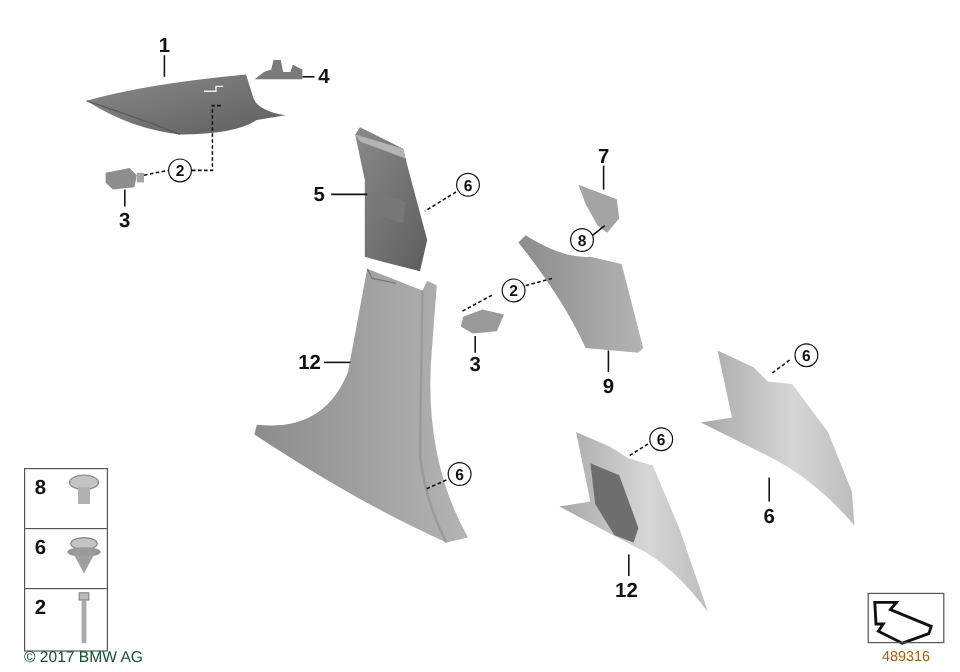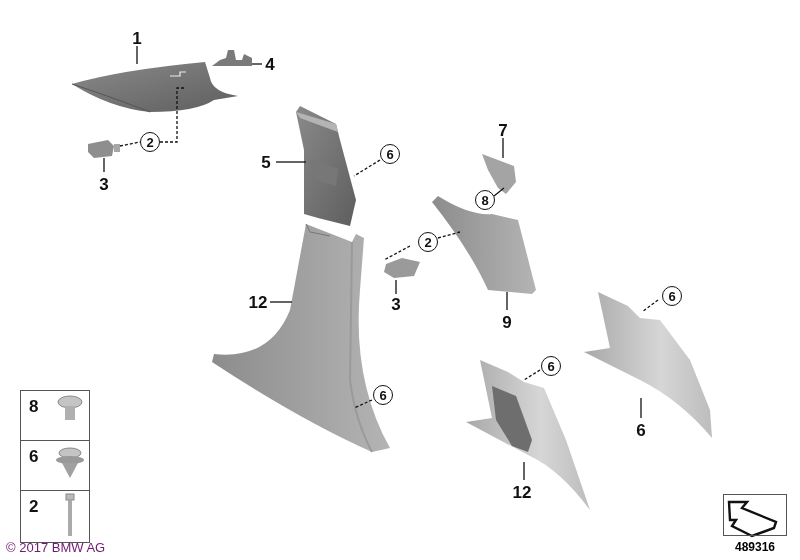--- a/index.html
+++ b/index.html
@@ -4,22 +4,22 @@
 <style>
   html,body{margin:0;padding:0;background:#ffffff;}
   body{width:800px;height:560px;position:relative;overflow:hidden;font-family:"Liberation Sans",sans-serif;}
   svg#diagram{position:absolute;left:0;top:0;}
   .lbl{position:absolute;font-family:"Liberation Sans",sans-serif;font-weight:bold;font-size:17px;color:#111;line-height:1;transform:translate(-50%,-50%);white-space:nowrap;}
   .circ{position:absolute;width:20px;height:20px;border:1.6px solid #111;border-radius:50%;background:#fff;box-sizing:border-box;display:flex;align-items:center;justify-content:center;font-weight:bold;font-size:13px;color:#111;transform:translate(-50%,-50%);}
   .legend{position:absolute;left:20px;top:390px;width:70px;height:153px;border:1px solid #555;box-sizing:border-box;}
   .legend .cell{position:absolute;left:0;width:68px;height:50px;border-bottom:1px solid #555;box-sizing:border-box;}
   .legend .cell:last-child{border-bottom:none;}
   .legend .num{position:absolute;left:8px;top:6px;font-weight:bold;font-size:17px;color:#111;}
-  .copyright{position:absolute;left:6px;top:540px;font-size:13px;color:#701a75;}
-  .fig-no{position:absolute;left:725px;top:540px;width:60px;text-align:center;font-size:12px;color:#000000;font-weight:bold;}
+  .copyright{position:absolute;left:20px;top:540px;font-size:13px;color:#14532d;}
+  .fig-no{position:absolute;left:725px;top:540px;width:60px;text-align:center;font-size:12px;color:#a16207;}
   .arrowbox{position:absolute;left:723px;top:494px;width:64px;height:42px;border:1px solid #555;box-sizing:border-box;}
 </style>
 </head>
 <body>
 
 <svg id="diagram" width="800" height="560" viewBox="0 0 800 560">
   <defs>
     <linearGradient id="gDark" x1="0" y1="0" x2="1" y2="1">
       <stop offset="0" stop-color="#8a8a8a"></stop>
         <stop offset="1" stop-color="#5e5e5e"></stop>

